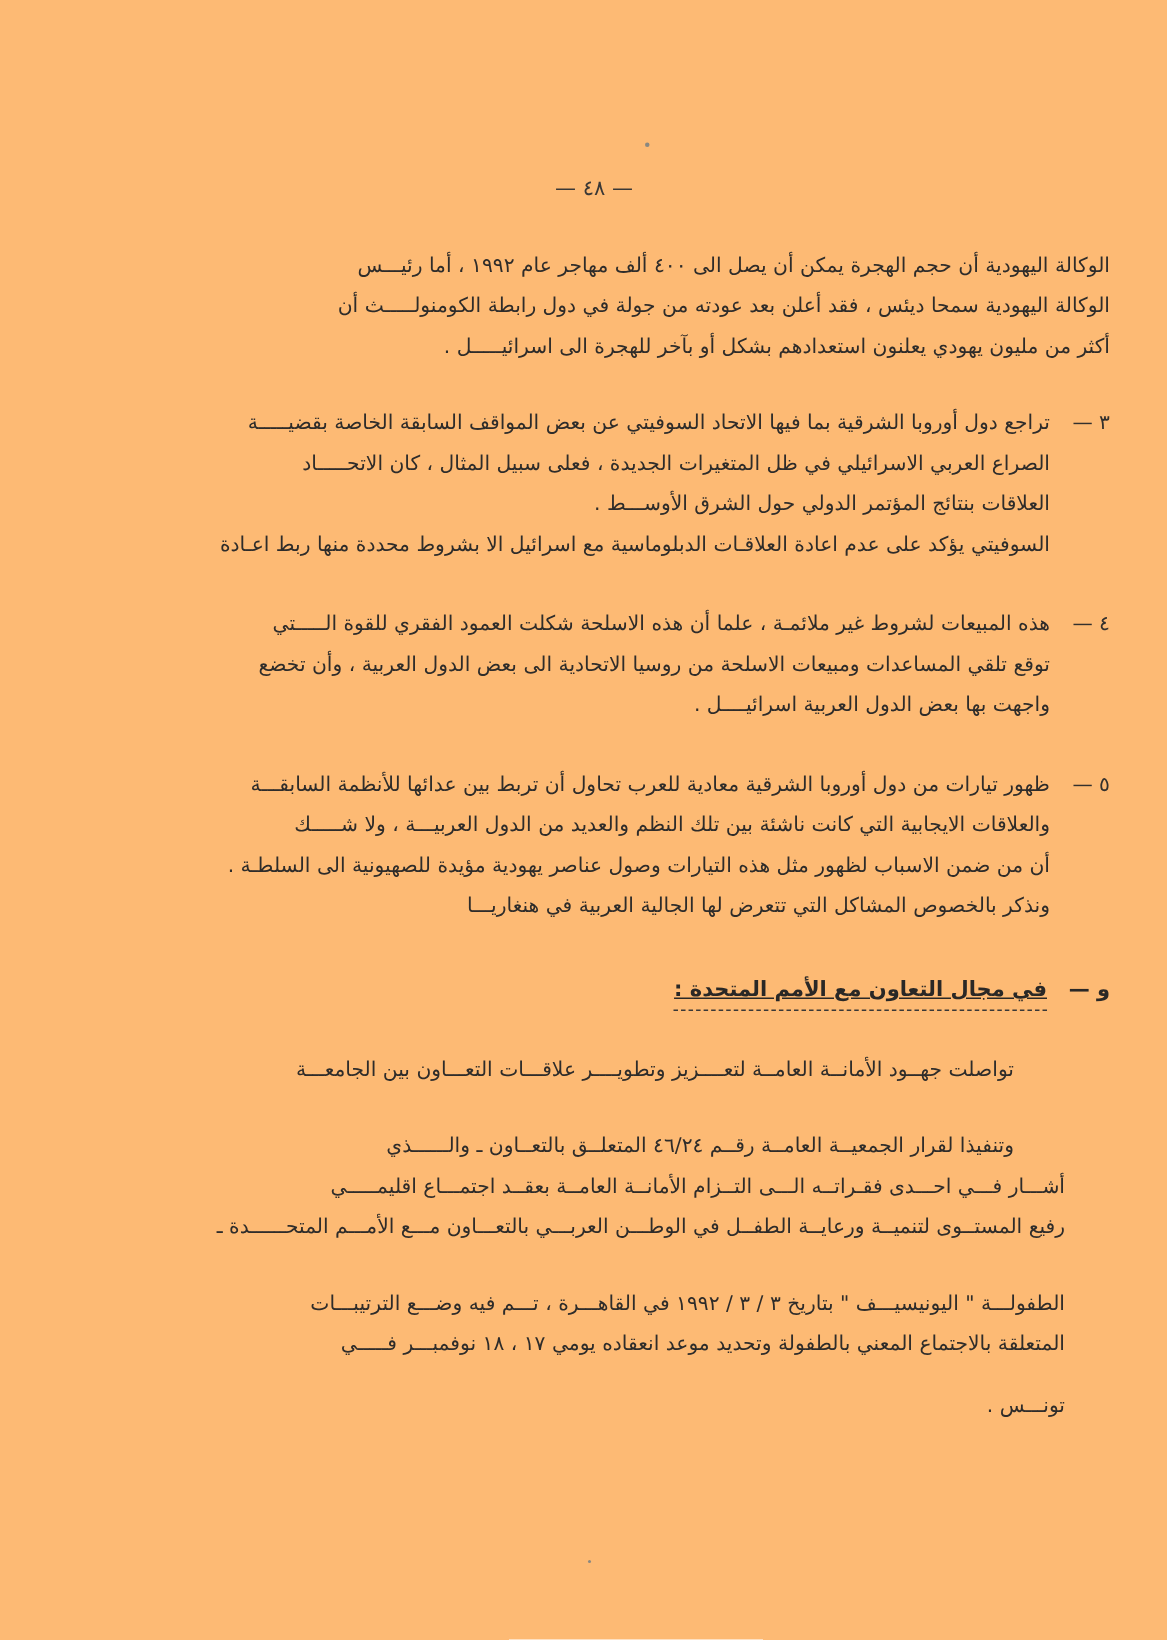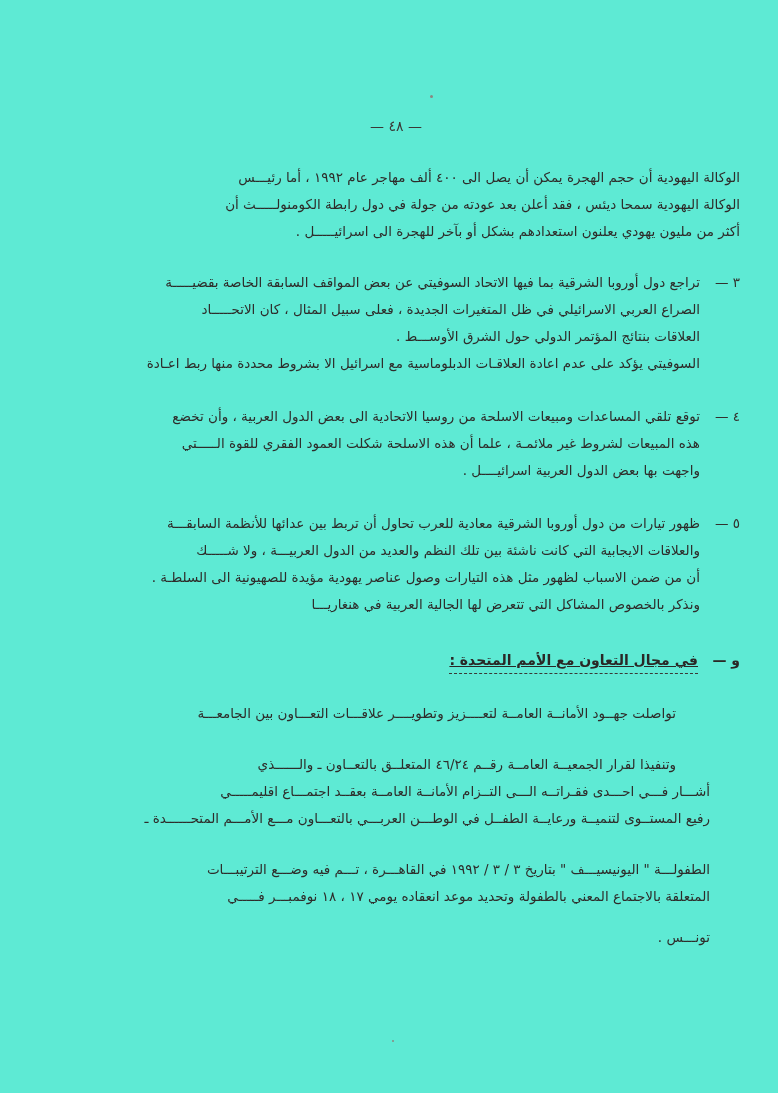--- a/index.html
+++ b/index.html
@@ -4,21 +4,21 @@
 <style>
   html, body {
     margin: 0;
     padding: 0;
     background: #ffffff;
   }
   .sheet {
     position: relative;
     width: 778px;
     height: 1093px;
-    background: #5eead4;
+    background: #fdba74;
     overflow: hidden;
     font-family: "DejaVu Sans", sans-serif;
     color: #2e2c2a;
     direction: rtl;
   }
   .content {
     position: absolute;
     top: 118px;
     right: 38px;
     left: 52px;
@@ -116,22 +116,22 @@
         <div class="line">تراجع دول أوروبا الشرقية بما فيها الاتحاد السوفيتي عن بعض المواقف السابقة الخاصة بقضيـــــة</div>
         <div class="line">الصراع العربي الاسرائيلي في ظل المتغيرات الجديدة ، فعلى سبيل المثال ، كان الاتحـــــاد</div>
         <div class="line">العلاقات بنتائج المؤتمر الدولي حول الشرق الأوســـط .</div>
         <div class="line">السوفيتي يؤكد على عدم اعادة العلاقـات الدبلوماسية مع اسرائيل الا بشروط محددة منها ربط اعـادة</div>
       </div>
     </div>
 
     <div class="item block">
       <span class="item-marker">٤ —</span>
       <div class="item-body">
+        <div class="line">هذه المبيعات لشروط غير ملائمـة ، علما أن هذه الاسلحة شكلت العمود الفقري للقوة الـــــتي</div>
         <div class="line">توقع تلقي المساعدات ومبيعات الاسلحة من روسيا الاتحادية الى بعض الدول العربية ، وأن تخضع</div>
-        <div class="line">هذه المبيعات لشروط غير ملائمـة ، علما أن هذه الاسلحة شكلت العمود الفقري للقوة الـــــتي</div>
         <div class="line">واجهت بها بعض الدول العربية اسرائيــــل .</div>
       </div>
     </div>
 
     <div class="item block">
       <span class="item-marker">٥ —</span>
       <div class="item-body">
         <div class="line">ظهور تيارات من دول أوروبا الشرقية معادية للعرب تحاول أن تربط بين عدائها للأنظمة السابقـــة</div>
         <div class="line">والعلاقات الايجابية التي كانت ناشئة بين تلك النظم والعديد من الدول العربيـــة ، ولا شـــــك</div>
         <div class="line">أن من ضمن الاسباب لظهور مثل هذه التيارات وصول عناصر يهودية مؤيدة للصهيونية الى السلطـة .</div>

